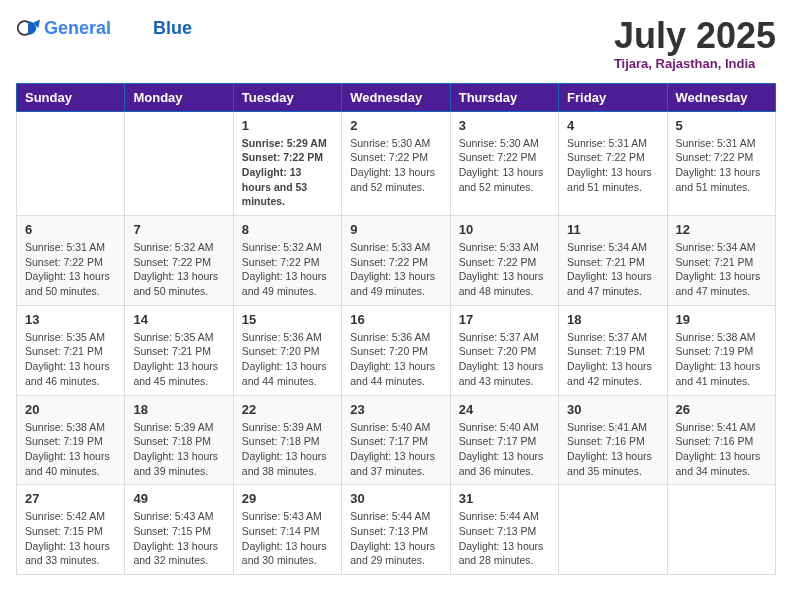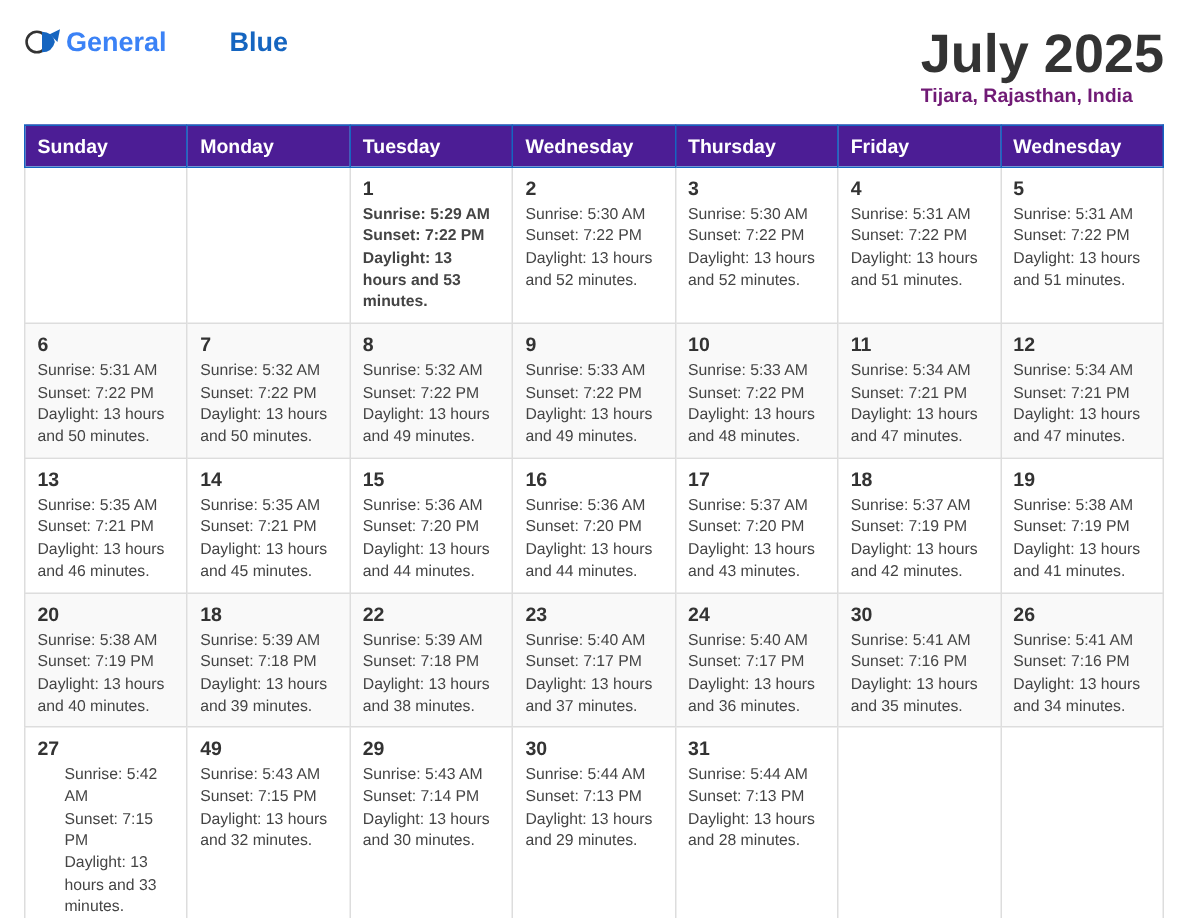--- a/index.html
+++ b/index.html
@@ -291,21 +291,21 @@
         <td>
           <span class="day-number">26</span>
           <div class="day-detail" style="white-space: pre-line;">Sunrise: 5:41 AM
 Sunset: 7:16 PM
 Daylight: 13 hours and 34 minutes.</div>
         </td>
       </tr>
       <tr class="week-row">
         <td>
           <span class="day-number">27</span>
-          <div class="day-detail" style="white-space: pre-line; margin-left: 18px;">Sunrise: 5:42 AM
+          <div class="day-detail" style="white-space: pre-line;">Sunrise: 5:42 AM
 Sunset: 7:15 PM
 Daylight: 13 hours and 33 minutes.</div>
         </td>
         <td>
           <span class="day-number">49</span>
           <div class="day-detail" style="white-space: pre-line;">Sunrise: 5:43 AM
 Sunset: 7:15 PM
 Daylight: 13 hours and 32 minutes.</div>
         </td>
         <td>

